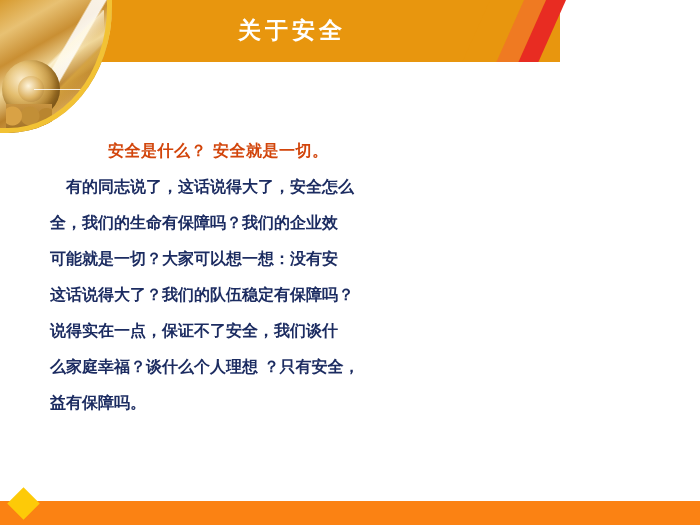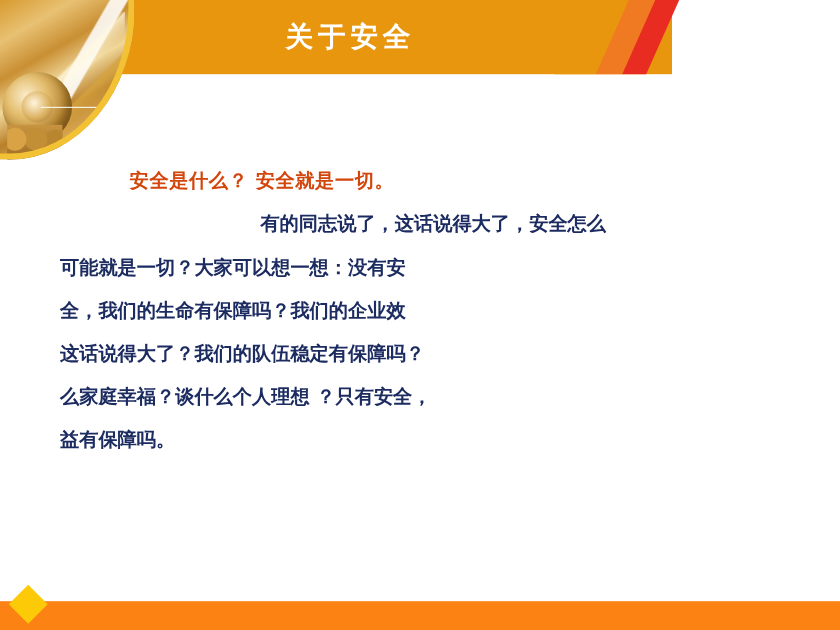--- a/index.html
+++ b/index.html
@@ -148,21 +148,21 @@
     font-size: 16px;
     line-height: 36px;
     color: #1c2c61;
     white-space: nowrap;
   }
   .copy-line.accent {
     color: #d2450b;
     padding-left: 58px;
     letter-spacing: 0.5px;
   }
-  .copy-line.indent { padding-left: 16px; text-align: center; }
+  .copy-line.indent { padding-left: 16px; }
 
   
   .footer-bar {
     position: absolute;
     left: 0;
     bottom: 0;
     width: 700px;
     height: 24px;
     background: #fb8213;
   }
@@ -194,23 +194,24 @@
     <div class="deco-gear"></div>
     <div class="deco-line"></div>
   </div>
   <div class="deco-rim"></div>
 
   <div class="title-text">关于安全</div>
 
   <div class="body-copy">
     <div class="copy-line accent">安全是什么？ 安全就是一切。</div>
     <div class="copy-line indent">有的同志说了，这话说得大了，安全怎么</div>
+    <div class="copy-line">全，我们的生命有保障吗？我们的企业效</div>
     <div class="copy-line">可能就是一切？大家可以想一想：没有安</div>
-    <div class="copy-line">全，我们的生命有保障吗？我们的企业效</div>
     <div class="copy-line">这话说得大了？我们的队伍稳定有保障吗？</div>
+    <div class="copy-line">说得实在一点，保证不了安全，我们谈什</div>
     <div class="copy-line">么家庭幸福？谈什么个人理想 ？只有安全，</div>
     <div class="copy-line">益有保障吗。</div>
   </div>
 
   <div class="footer-bar"></div>
   <div class="footer-diamond"></div>
 
 </div>
 
 </body></html>

